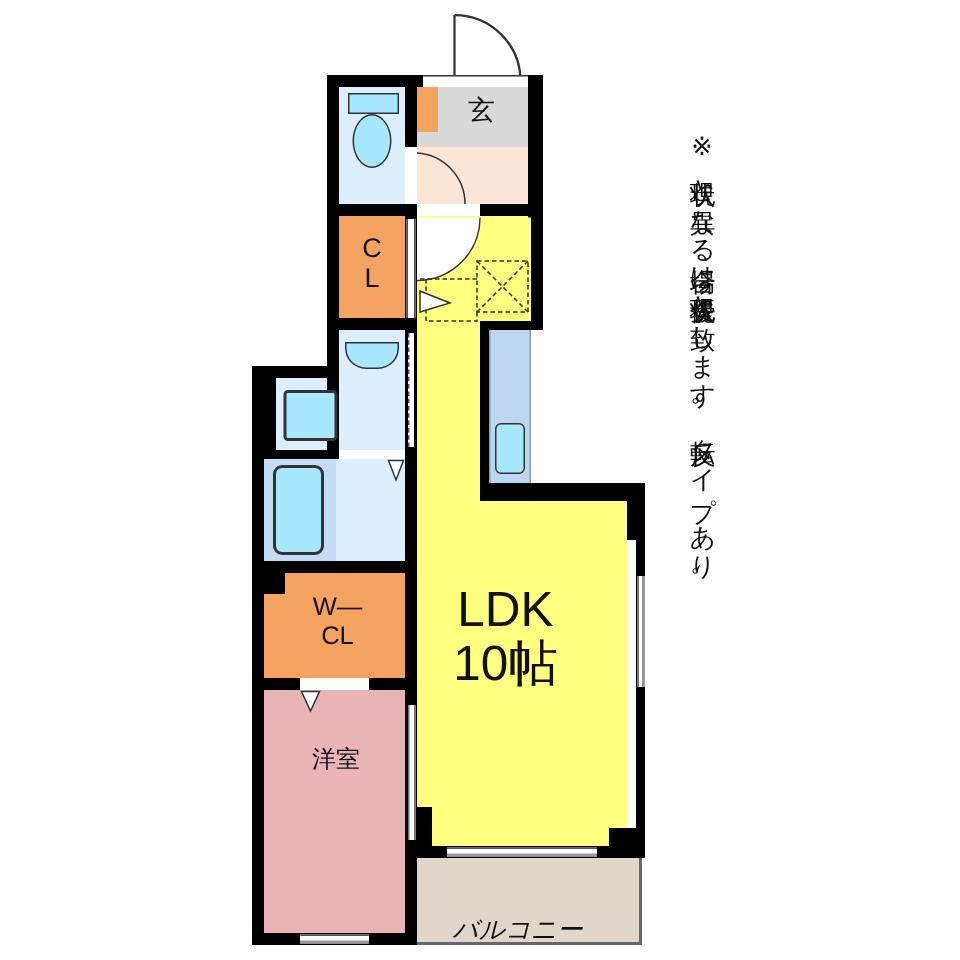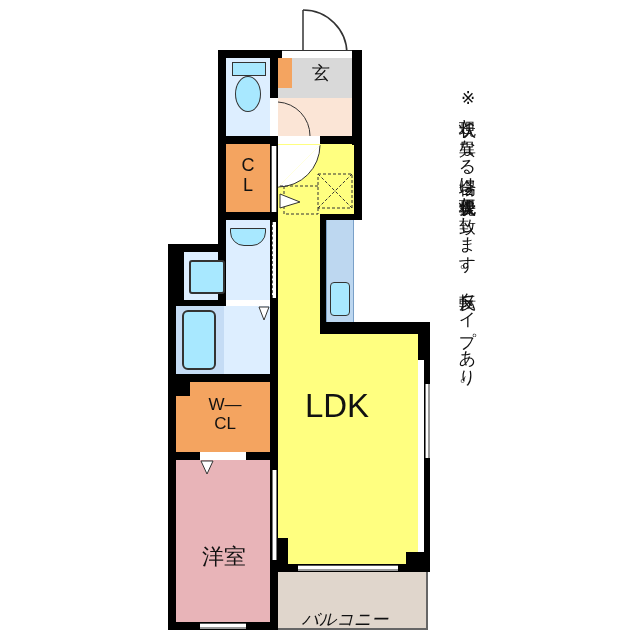--- a/index.html
+++ b/index.html
@@ -109,23 +109,24 @@
 <div class="label" style="left:226px;top:156px;width:44px;font-size:18px;">
   <div>C</div>
   <div>L</div>
 </div>
 
 <div class="label" style="left:180px;top:396px;width:90px;font-size:17px;">
   <div>W—</div>
   <div>CL</div>
 </div>
 
-<div class="label" style="left:176px;top:544px;width:96px;font-size:22px;line-height:1.15;">
+<div class="label" style="left:176px;top:498px;width:96px;font-size:16px;line-height:1.15;">
   <div>洋室</div>
 </div>
 
 <div class="label" style="left:282px;top:388px;width:110px;font-size:33px;line-height:1.1;">
   <div>LDK</div>
+  <div>10帖</div>
 </div>
 
 <div class="label" style="left:278px;top:611px;width:134px;font-size:17px;font-style:italic;">バルコニー</div>
 
 <div class="note">※現状と異なる場合は現状優先と致します。反転タイプあり。</div>
 
 </body></html>

